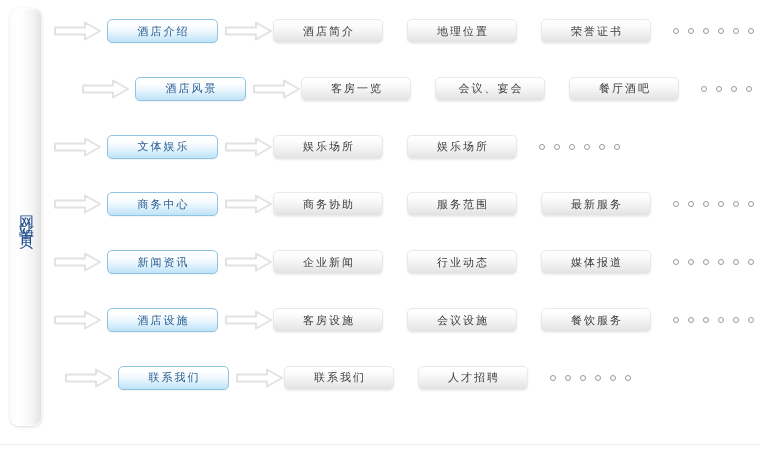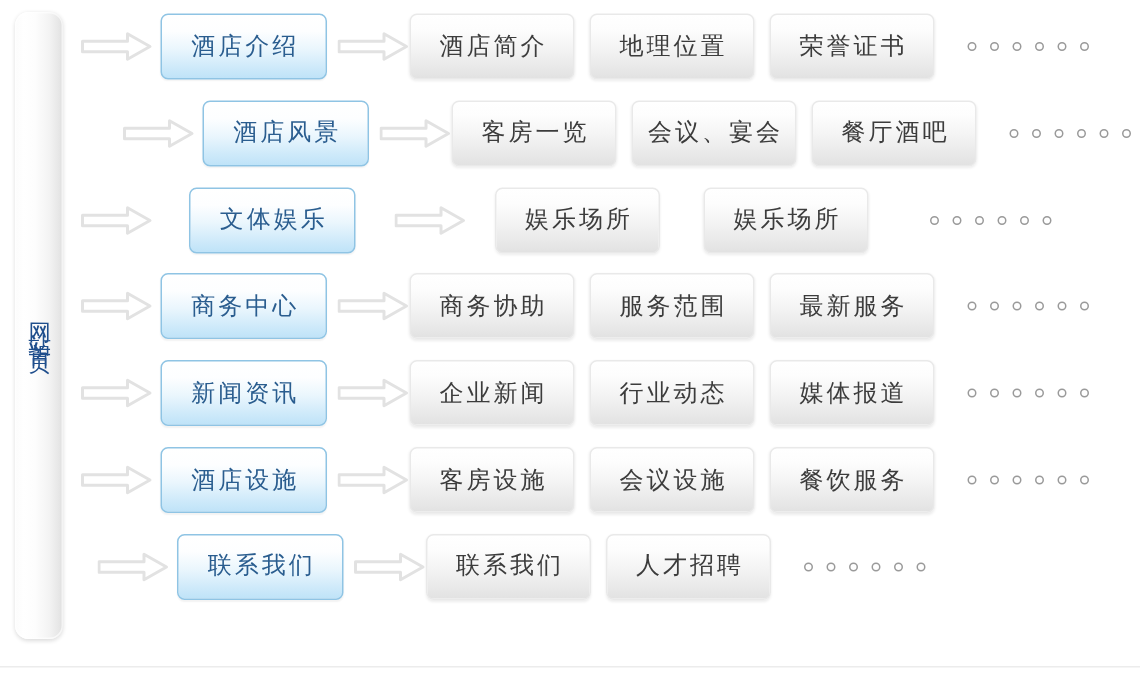--- a/index.html
+++ b/index.html
@@ -76,25 +76,25 @@
     height: 22px;
     flex: 0 0 48px;
     display: block;
   }
   .arrow-1 { margin-left: 54px; }
   .arrow-2 { margin-left: 7px; }
 
   
   .btn {
     box-sizing: border-box;
-    height: 44px;
+    height: 24px;
     display: inline-flex;
     align-items: center;
     justify-content: center;
-    font-size: 16px;
+    font-size: 11px;
     letter-spacing: 2px;
     text-indent: 2px;
     white-space: nowrap;
     user-select: none;
   }
   .btn-primary {
     flex: 0 0 111px;
     width: 111px;
     margin-left: 5px;
     border: 1px solid #8fc4e4;
@@ -119,21 +119,21 @@
     background: linear-gradient(to bottom,
         #ffffff 0%,
         #fdfdfd 22%,
         #f4f4f4 52%,
         #e9e9e9 82%,
         #e2e2e2 100%);
     color: #3c3c3c;
     box-shadow: inset 0 1px 0 rgba(255,255,255,0.95),
                 0 1px 2px rgba(0,0,0,0.08);
   }
-  .gap-sec { margin-left: 10px; }
+  .gap-sec { margin-left: 24px; }
   .sec-first { margin-left: 0; }
 
   
   .dots {
     display: inline-flex;
     align-items: center;
     gap: 9px;
     margin-left: 22px;
     height: 30px;
   }
@@ -199,21 +199,21 @@
         <div class="btn btn-secondary gap-sec">餐厅酒吧</div>
         <span class="dots">
           <span class="dot"></span>
           <span class="dot"></span>
           <span class="dot"></span>
           <span class="dot"></span>
           <span class="dot"></span>
           <span class="dot"></span>
         </span>
       </div>
-      <div class="row" style="top: 129.6px; gap: 19px;">
+      <div class="row" style="top: 129.6px;">
         <span class="arrow arrow-1"><svg viewBox="0 0 48 22" width="48" height="22" aria-hidden="true">
             <path d="M1 7.5 H31 V2.5 L46 11 L31 19.5 V14.5 H1 Z" fill="none" stroke="#e2e2e2" stroke-width="2" stroke-linejoin="round"></path>
           </svg></span>
         <div class="btn btn-primary">文体娱乐</div>
         <span class="arrow arrow-2"><svg viewBox="0 0 48 22" width="48" height="22" aria-hidden="true">
             <path d="M1 7.5 H31 V2.5 L46 11 L31 19.5 V14.5 H1 Z" fill="none" stroke="#e2e2e2" stroke-width="2" stroke-linejoin="round"></path>
           </svg></span>
         <div class="btn btn-secondary sec-first">娱乐场所</div>
         <div class="btn btn-secondary gap-sec">娱乐场所</div>
         <span class="dots">

